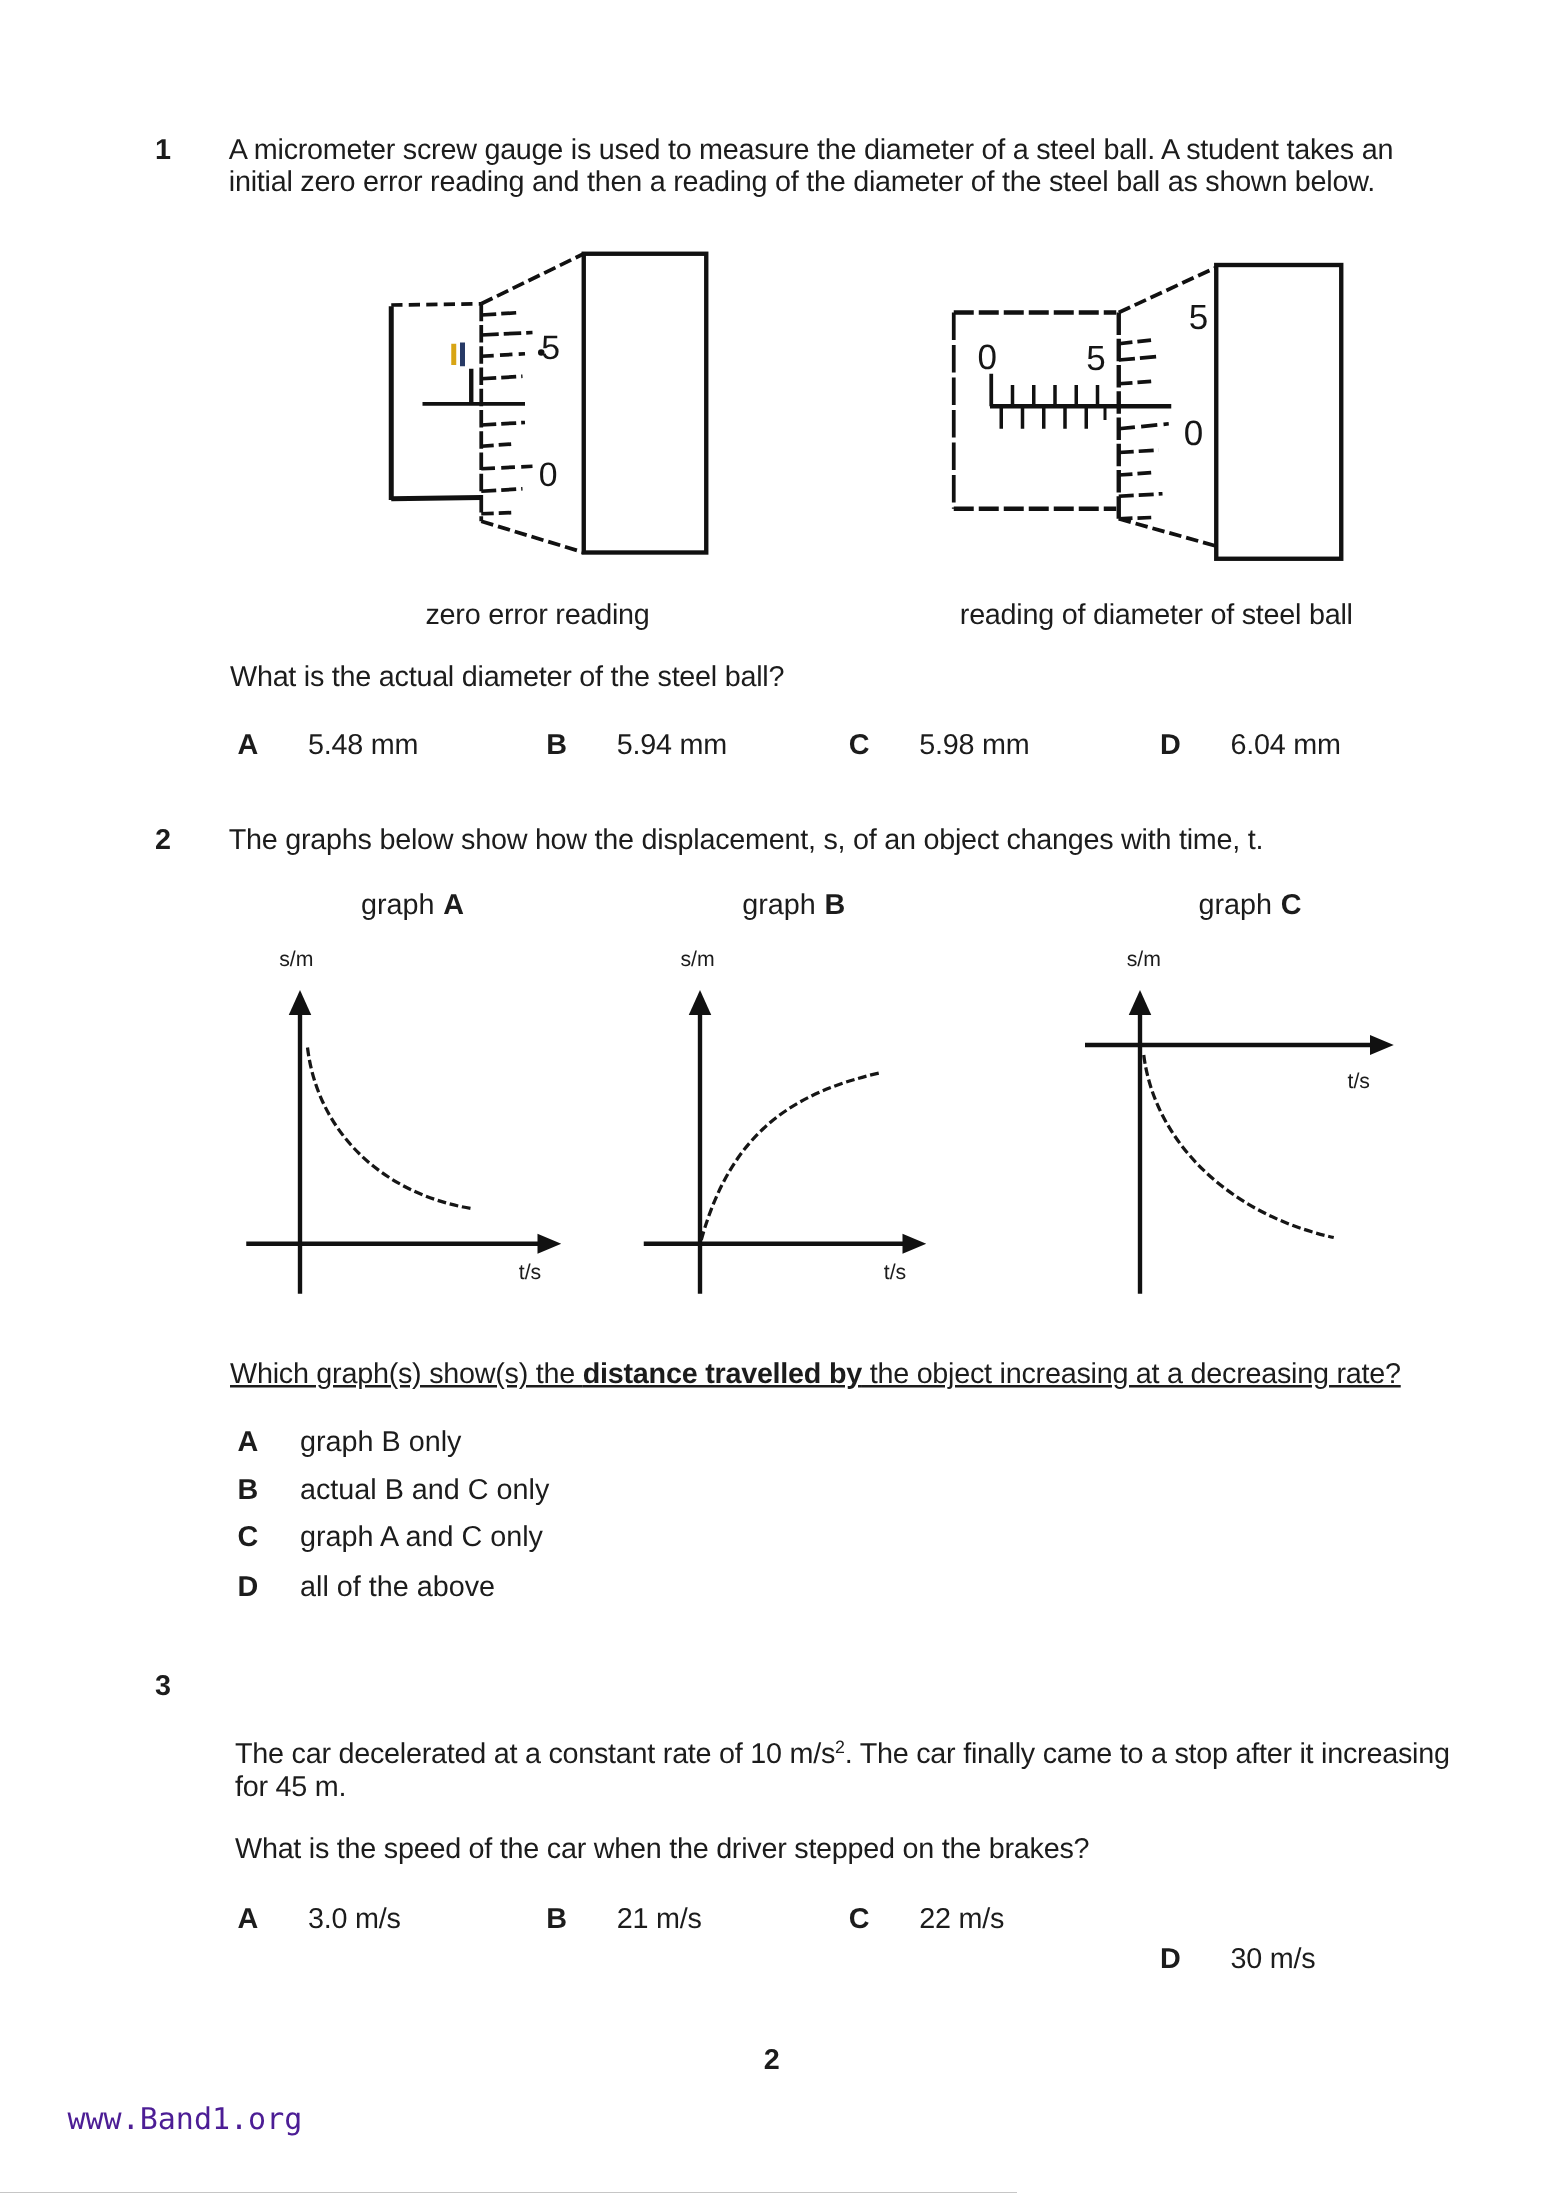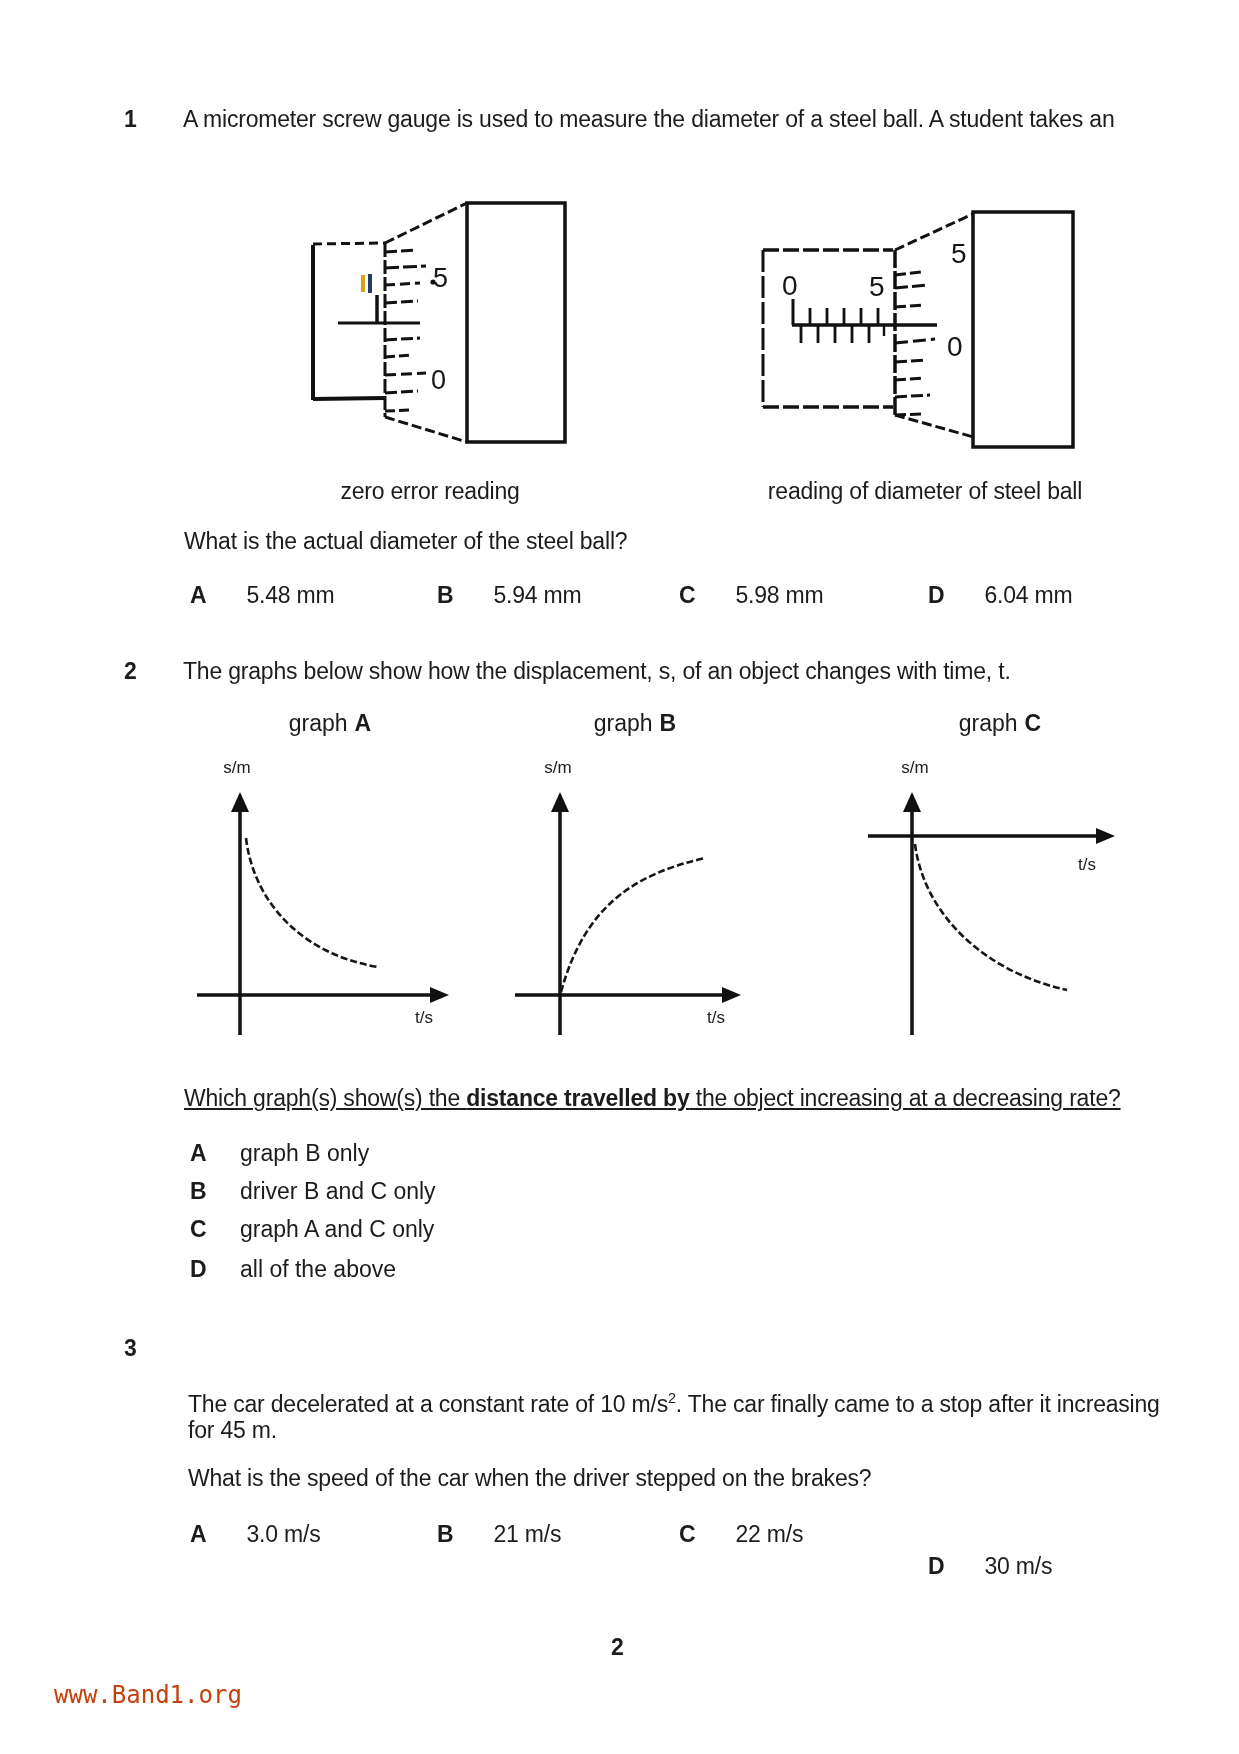--- a/index.html
+++ b/index.html
@@ -18,32 +18,33 @@
   .qnum{font-size:23px;font-weight:bold;}
   .centered{transform:translateX(-50%);white-space:nowrap;}
   .opt-letter{font-weight:bold;}
   .opt-inline .opt-text{margin-left:40px;}
   .opt-row{font-size:23px;line-height:26px;white-space:nowrap;}
   .opt-row .opt-letter{display:inline-block;width:50px;font-weight:bold;}
   .graph-title{font-size:23px;}
   .graph-title b{margin-left:7px;}
   .axis-label{font-size:17px;}
   sup{font-size:0.62em;vertical-align:super;}
-  .footer-url{font-family:"DejaVu Sans Mono", monospace;font-size:24px;color:#c2410c;}
+  .footer-url{font-family:"DejaVu Sans Mono", monospace;font-size:24px;color:#4c1d95;}
   .pageno{font-size:23px;font-weight:bold;}
   svg text{font-family:"Liberation Sans", sans-serif;fill:#161616;}
 </style>
 </head>
 <body>
 
 <div class="page">
 
   <div class="abs qnum" style="left:124px;top:106px;">1</div>
   <div class="abs" style="left:183px;top:106px;width:900px;">
     <div class="body-text">A micrometer screw gauge is used to measure the diameter of a steel ball. A student takes an</div>
+    <div class="body-text">initial zero error reading and then a reading of the diameter of the steel ball as shown below.</div>
   </div>
 
   <svg class="abs" style="left:300px;top:195px;" width="270" height="255" viewBox="0 0 270 255">
 
     <line x1="13" y1="50" x2="13" y2="205" stroke="#111" stroke-width="4"></line>
     <line x1="13" y1="49" x2="85" y2="48" stroke="#111" stroke-width="3" stroke-dasharray="9 5"></line>
     <line x1="13" y1="204" x2="85" y2="203" stroke="#111" stroke-width="4"></line>
 
     <line x1="85" y1="48" x2="85" y2="222" stroke="#111" stroke-width="3" stroke-dasharray="14 3"></line>
 
@@ -178,21 +179,21 @@
   <div class="abs axis-label centered" style="left:1087px;top:855px;">t/s</div>
 
   <div class="abs body-text" style="left:184px;top:1085px;text-decoration:underline;">
     <span>Which graph(s) show(s) the </span><b>distance travelled by</b><span> the object increasing at a decreasing rate?</span>
   </div>
 
   <div class="abs opt-row" style="left:190px;top:1140px;">
     <span class="opt-letter">A</span><span>graph B only</span>
   </div>
   <div class="abs opt-row" style="left:190px;top:1178px;">
-    <span class="opt-letter">B</span><span>driver B and C only</span>
+    <span class="opt-letter">B</span><span>actual B and C only</span>
   </div>
   <div class="abs opt-row" style="left:190px;top:1216px;">
     <span class="opt-letter">C</span><span>graph A and C only</span>
   </div>
   <div class="abs opt-row" style="left:190px;top:1256px;">
     <span class="opt-letter">D</span><span>all of the above</span>
   </div>
 
   <div class="abs qnum" style="left:124px;top:1335px;">3</div>
 

